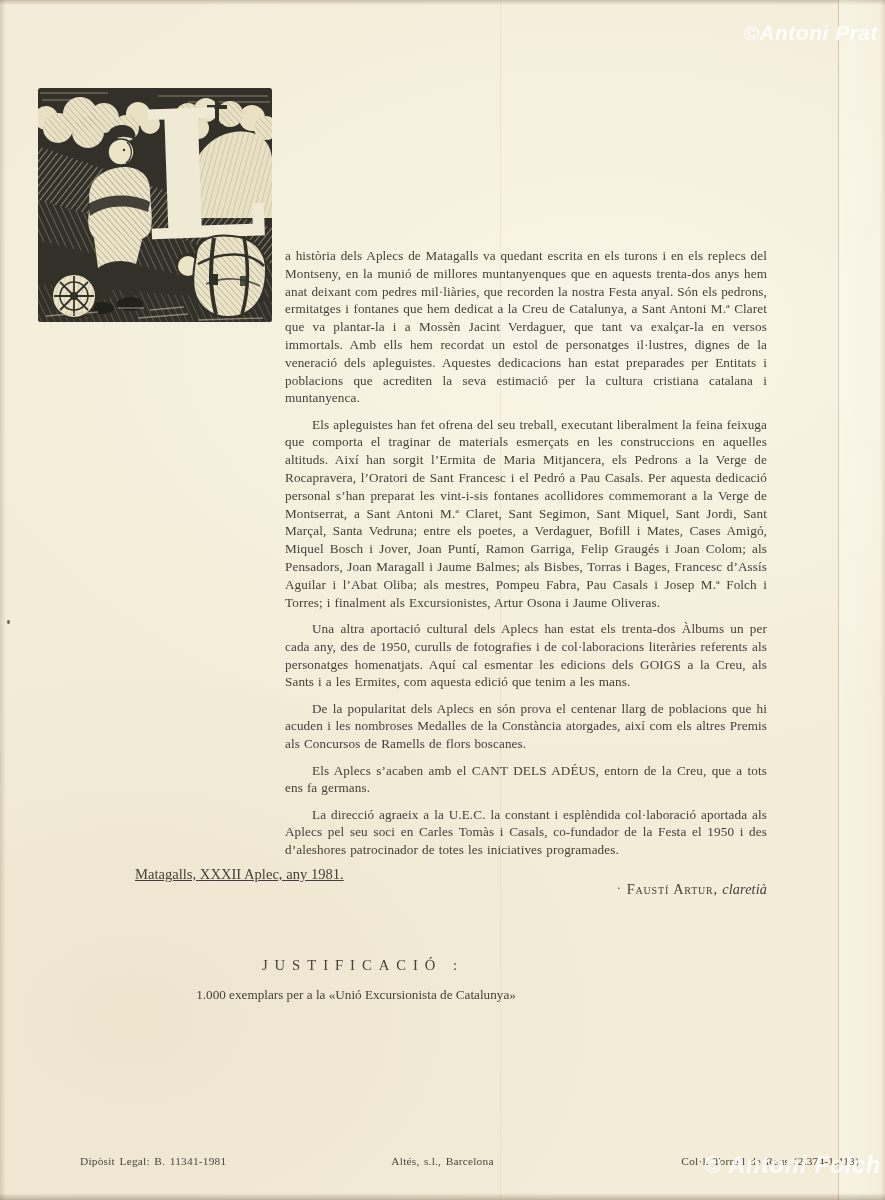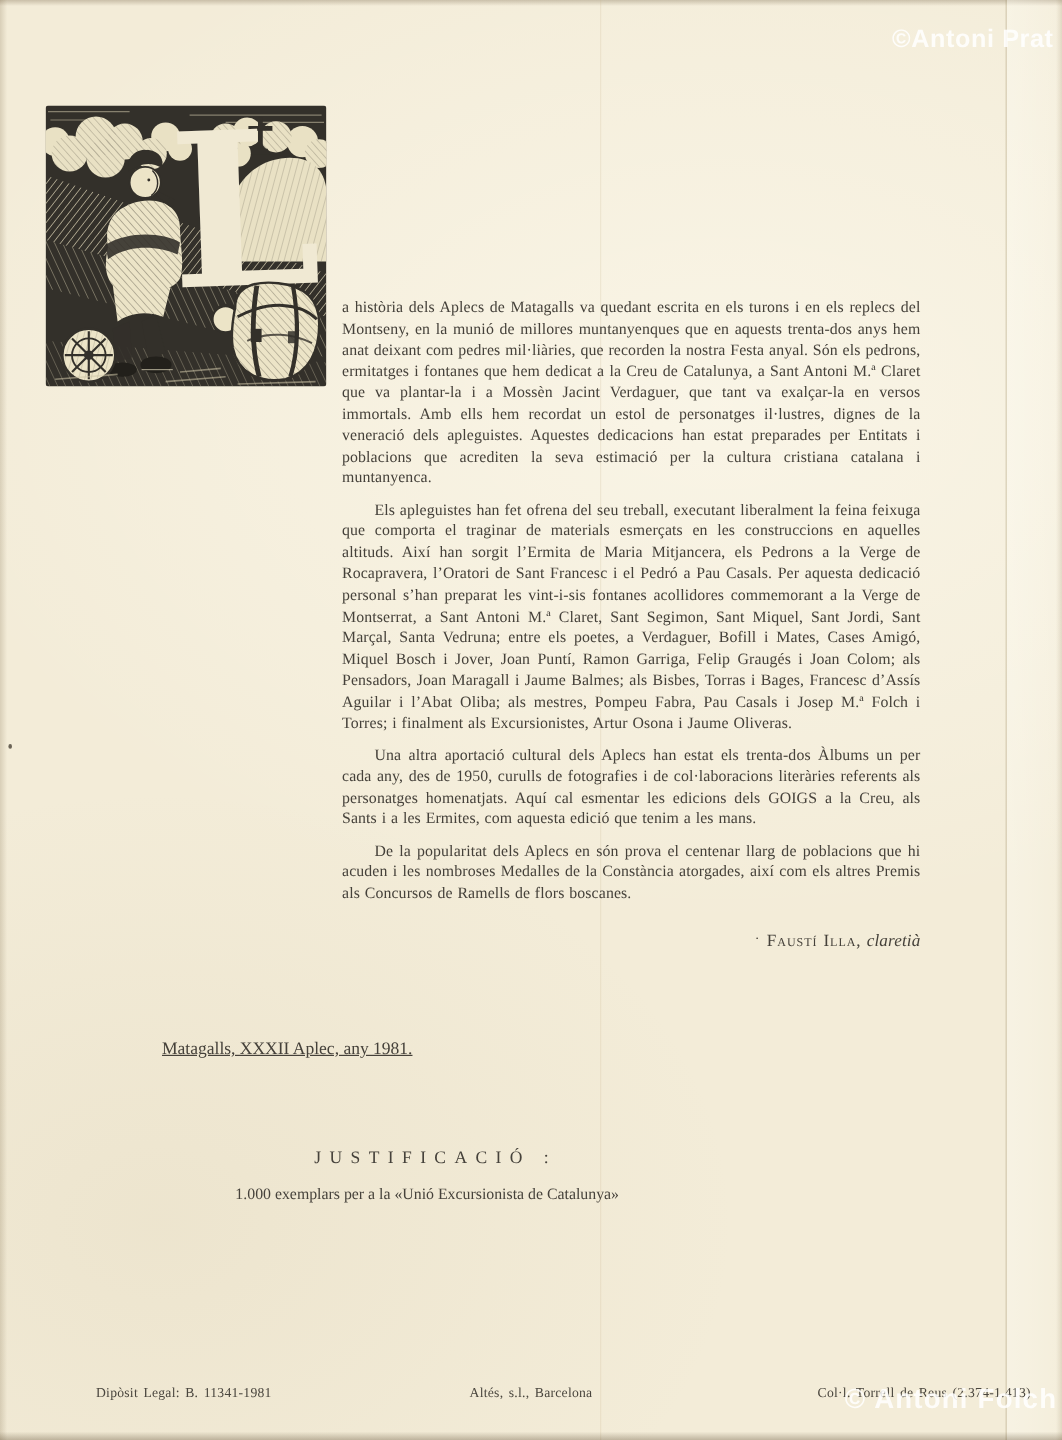--- a/index.html
+++ b/index.html
@@ -27,21 +27,21 @@
                  background:rgba(150,128,88,.35); }
   .strip-right { position:absolute; left:839px; right:0; top:0; bottom:0;
                  background:linear-gradient(90deg, rgba(255,255,248,.35), rgba(255,255,248,.10)); }
   .crease-mid  { position:absolute; left:500px; top:0; bottom:0; width:1px;
                  background:rgba(205,188,150,.22); }
   .speck { position:absolute; left:7px; top:620px; width:3px; height:4px;
            border-radius:50%; background:#6a6356; }
 
   
   .wm { position:absolute; font-family:"Liberation Sans", sans-serif;
-        color:rgba(255,255,255,.85); font-weight:600; white-space:nowrap; z-index:30; }
+        color:rgba(255,255,255,.85); font-weight:600; white-space:nowrap; z-index:30;font-style:italic; }
   .wm-top    { top:21px;  right:7px; font-size:21px; letter-spacing:.5px; }
   .wm-bottom { top:1152px; right:4px; font-size:23px; letter-spacing:1px; }
 
   
   .woodcut { position:absolute; left:38px; top:88px; width:234px; height:234px; }
 
   
   .body-col { position:absolute; left:285px; top:199px; width:482px;
               text-align:justify; font-size:13.2px; line-height:17.8px;
               letter-spacing:.1px; word-spacing:.6px; color:#45413a;margin-top:48px; }
@@ -205,23 +205,25 @@
       <line x1="112" y1="222" x2="146" y2="219"></line>
         <line x1="160" y1="232" x2="225" y2="230"></line>
     </g>
   </svg>
 
   <div class="body-col">
     <p class="first">a història dels Aplecs de Matagalls va quedant escrita en els turons i en els replecs del Montseny, en la munió de millores muntanyenques que en aquests trenta-dos anys hem anat deixant com pedres mil·liàries, que recorden la nostra Festa anyal. Són els pedrons, ermitatges i fontanes que hem dedicat a la Creu de Catalunya, a Sant Antoni M.ª Claret que va plantar-la i a Mossèn Jacint Verdaguer, que tant va exalçar-la en versos immortals. Amb ells hem recordat un estol de personatges il·lustres, dignes de la veneració dels apleguistes. Aquestes dedicacions han estat preparades per Entitats i poblacions que acrediten la seva estimació per la cultura cristiana catalana i muntanyenca.</p>
     <p>Els apleguistes han fet ofrena del seu treball, executant liberalment la feina feixuga que comporta el traginar de materials esmerçats en les construccions en aquelles altituds. Així han sorgit l’Ermita de Maria Mitjancera, els Pedrons a la Verge de Rocapravera, l’Oratori de Sant Francesc i el Pedró a Pau Casals. Per aquesta dedicació personal s’han preparat les vint-i-sis fontanes acollidores commemorant a la Verge de Montserrat, a Sant Antoni M.ª Claret, Sant Segimon, Sant Miquel, Sant Jordi, Sant Marçal, Santa Vedruna; entre els poetes, a Verdaguer, Bofill i Mates, Cases Amigó, Miquel Bosch i Jover, Joan Puntí, Ramon Garriga, Felip Graugés i Joan Colom; als Pensadors, Joan Maragall i Jaume Balmes; als Bisbes, Torras i Bages, Francesc d’Assís Aguilar i l’Abat Oliba; als mestres, Pompeu Fabra, Pau Casals i Josep M.ª Folch i Torres; i finalment als Excursionistes, Artur Osona i Jaume Oliveras.</p>
     <p>Una altra aportació cultural dels Aplecs han estat els trenta-dos Àlbums un per cada any, des de 1950, curulls de fotografies i de col·laboracions literàries referents als personatges homenatjats. Aquí cal esmentar les edicions dels GOIGS a la Creu, als Sants i a les Ermites, com aquesta edició que tenim a les mans.</p>
     <p>De la popularitat dels Aplecs en són prova el centenar llarg de poblacions que hi acuden i les nombroses Medalles de la Constància atorgades, així com els altres Premis als Concursos de Ramells de flors boscanes.</p>
+    <p>Els Aplecs s’acaben amb el CANT DELS ADÉUS, entorn de la Creu, que a tots ens fa germans.</p>
+    <p>La direcció agraeix a la U.E.C. la constant i esplèndida col·laboració aportada als Aplecs pel seu soci en Carles Tomàs i Casals, co-fundador de la Festa el 1950 i des d’aleshores patrocinador de totes les iniciatives programades.</p>
 
     <div class="signature">
-      <span class="dot">·</span><span class="name">Faustí Illa,</span>
+      <span class="dot">·</span><span class="name">Faustí Artur,</span>
       <span class="role">claretià</span>
     </div>
   </div>
 
   <div class="dateline">Matagalls, XXXII Aplec, any 1981.</div>
 
   <div class="justification">
     <div class="just-heading">JUSTIFICACIÓ :</div>
     <div class="just-line">1.000 exemplars per a la «Unió Excursionista de Catalunya»</div>
   </div>

